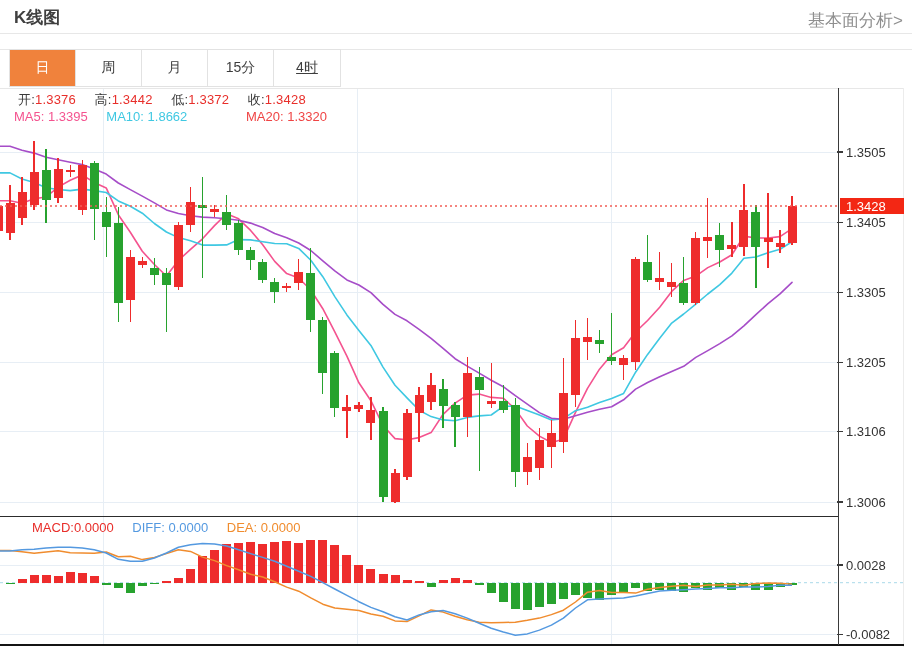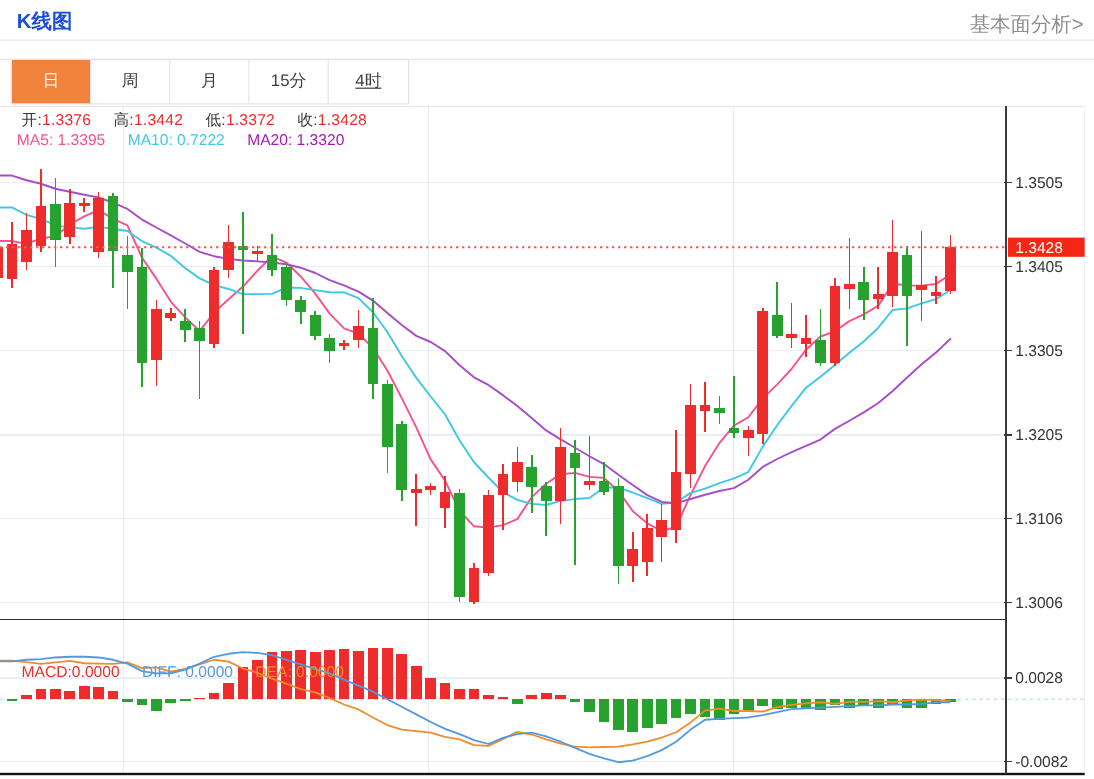--- a/index.html
+++ b/index.html
@@ -1,39 +1,39 @@
 <!DOCTYPE html>
 <html><head>
 <meta charset="utf-8">
 <style>
   html,body{margin:0;padding:0;}
   body{
     width:912px;height:649px;position:relative;overflow:hidden;background:#fff;
     font-family:"Liberation Sans","DejaVu Sans",sans-serif;
     -webkit-font-smoothing:antialiased;
   }
-  .title{position:absolute;left:14px;top:6px;font-size:17px;font-weight:bold;color:#1d4ed8;}
+  .title{position:absolute;left:14px;top:6px;font-size:17px;font-weight:bold;color:#404040;}
   .toplink{position:absolute;right:9px;top:9px;font-size:17px;color:#8f8f8f;text-decoration:none;cursor:pointer;}
   .hr1{position:absolute;left:0;top:33px;width:912px;height:1px;background:#e7e7e7;}
   .hr2{position:absolute;left:0;top:49px;width:912px;height:1px;background:#e7e7e7;}
   .tabs{position:absolute;left:9px;top:49px;height:38px;display:flex;border:1px solid #e2e2e2;background:#fff;box-sizing:border-box;}
   .tab{width:66px;height:100%;display:flex;align-items:center;justify-content:center;
        font-size:14px;color:#3d3d3d;border-right:1px solid #e2e2e2;cursor:pointer;box-sizing:border-box;background:#fff;}
   .tab:last-child{border-right:none;text-decoration:underline;}
   .tab.active{background:#f0823c;color:#fff;}
   #chart{position:absolute;left:0;top:88px;}
   .inforow{position:absolute;z-index:5;pointer-events:none;white-space:nowrap;font-size:13px;}
   .row-ohlc{left:18px;top:91px;color:#3a3a3a;}
   .row-ma{left:14px;top:109px;}
-  .row-macd{left:18px;top:520px;margin-top:32px;}
+  .row-macd{left:32px;top:520px;}
   .grp{margin-right:15px;}
   .red{color:#e82e2a;}
   .ma5{color:#f4538f;}
   .ma10{color:#3fc8e2;}
-  .ma20{color:#a21caf;}
+  .ma20{color:#ef4444;margin-left:40px;}
   .diffc{color:#5499e0;}
   .deac{color:#f08c2e;}
   .vgap{letter-spacing:.2px;}
 </style>
 </head>
 <body>
 
 <div class="title">K线图</div>
 <a class="toplink">基本面分析&gt;</a>
 <div class="hr1"></div>
@@ -296,21 +296,21 @@
   <span class="vgap"><span>高:</span><span class="red">1.3442</span></span>
   <span class="grp"></span>
   <span class="vgap"><span>低:</span><span class="red">1.3372</span></span>
   <span class="grp"></span>
   <span class="vgap"><span>收:</span><span class="red">1.3428</span></span>
 </div>
 
 <div class="inforow row-ma">
   <span class="ma5"><span>MA5:</span> <span>1.3395</span></span>
   <span class="grp"></span>
-  <span class="ma10"><span>MA10:</span> <span>0.7222</span></span>
+  <span class="ma10"><span>MA10:</span> <span>1.8662</span></span>
   <span class="grp"></span>
   <span class="ma20"><span>MA20:</span> <span>1.3320</span></span>
 </div>
 
 <div class="inforow row-macd">
   <span class="red"><span>MACD:</span><span>0.0000</span></span>
   <span class="grp"></span>
   <span class="diffc"><span>DIFF:</span> <span>0.0000</span></span>
   <span class="grp"></span>
   <span class="deac"><span>DEA:</span> <span>0.0000</span></span>

